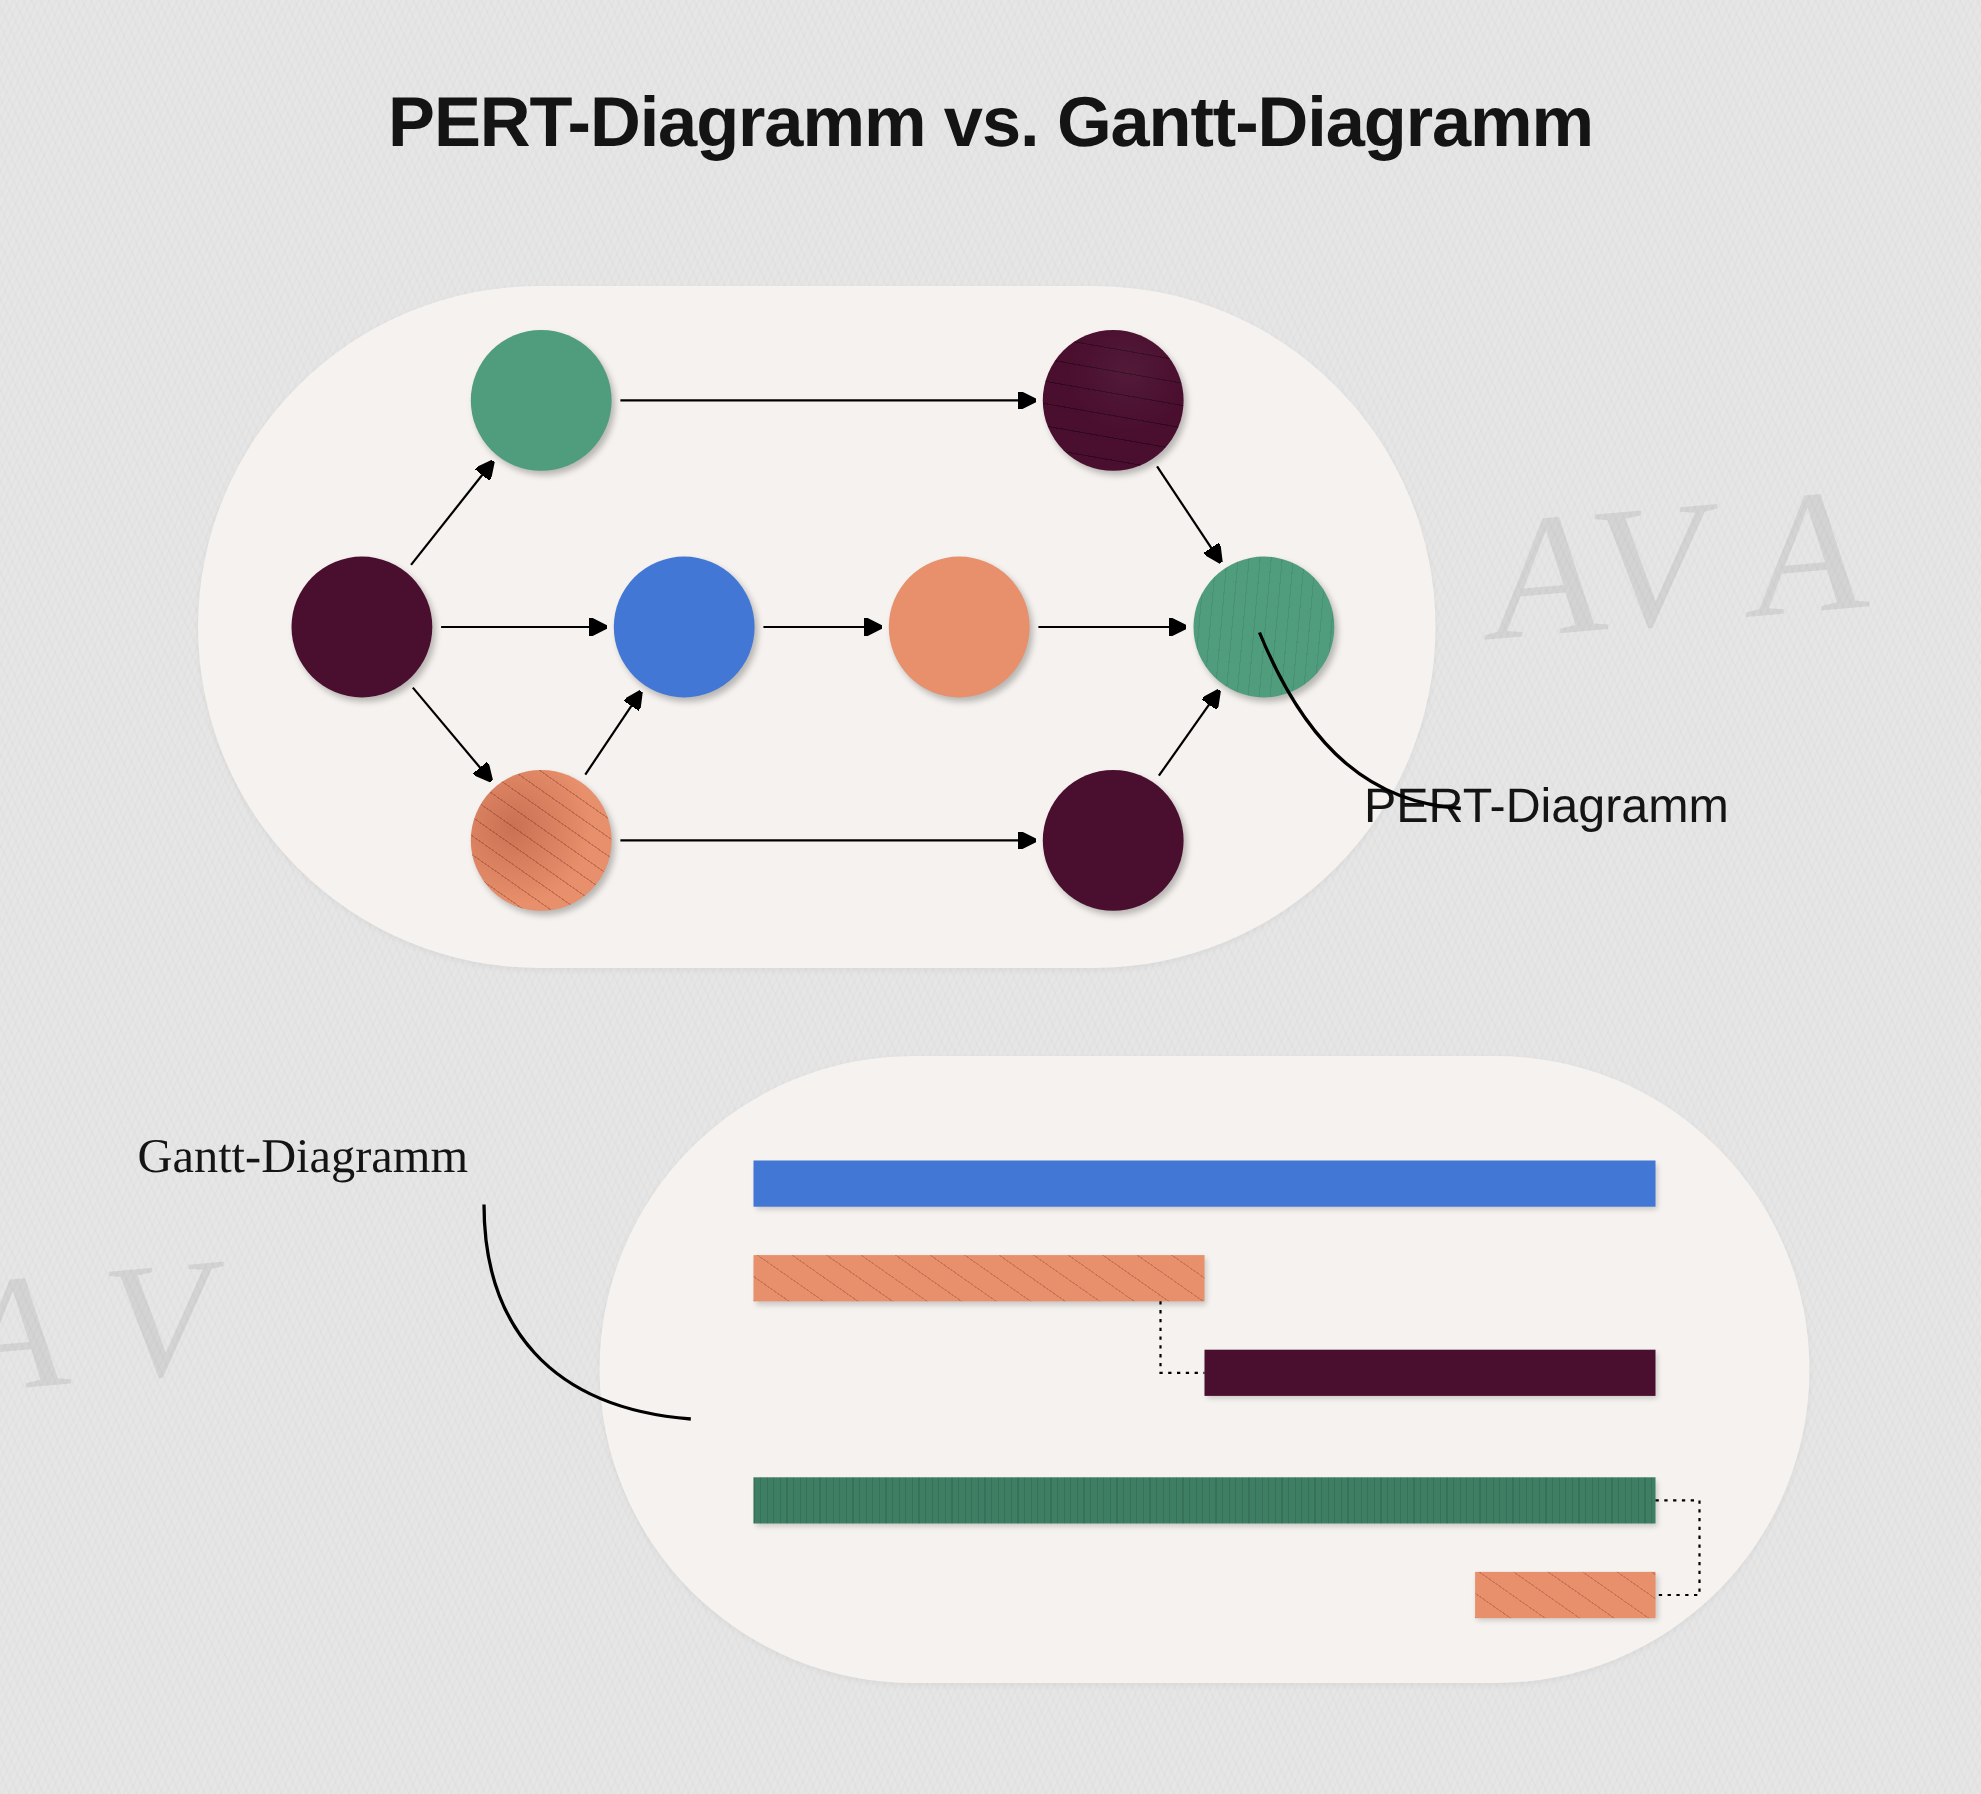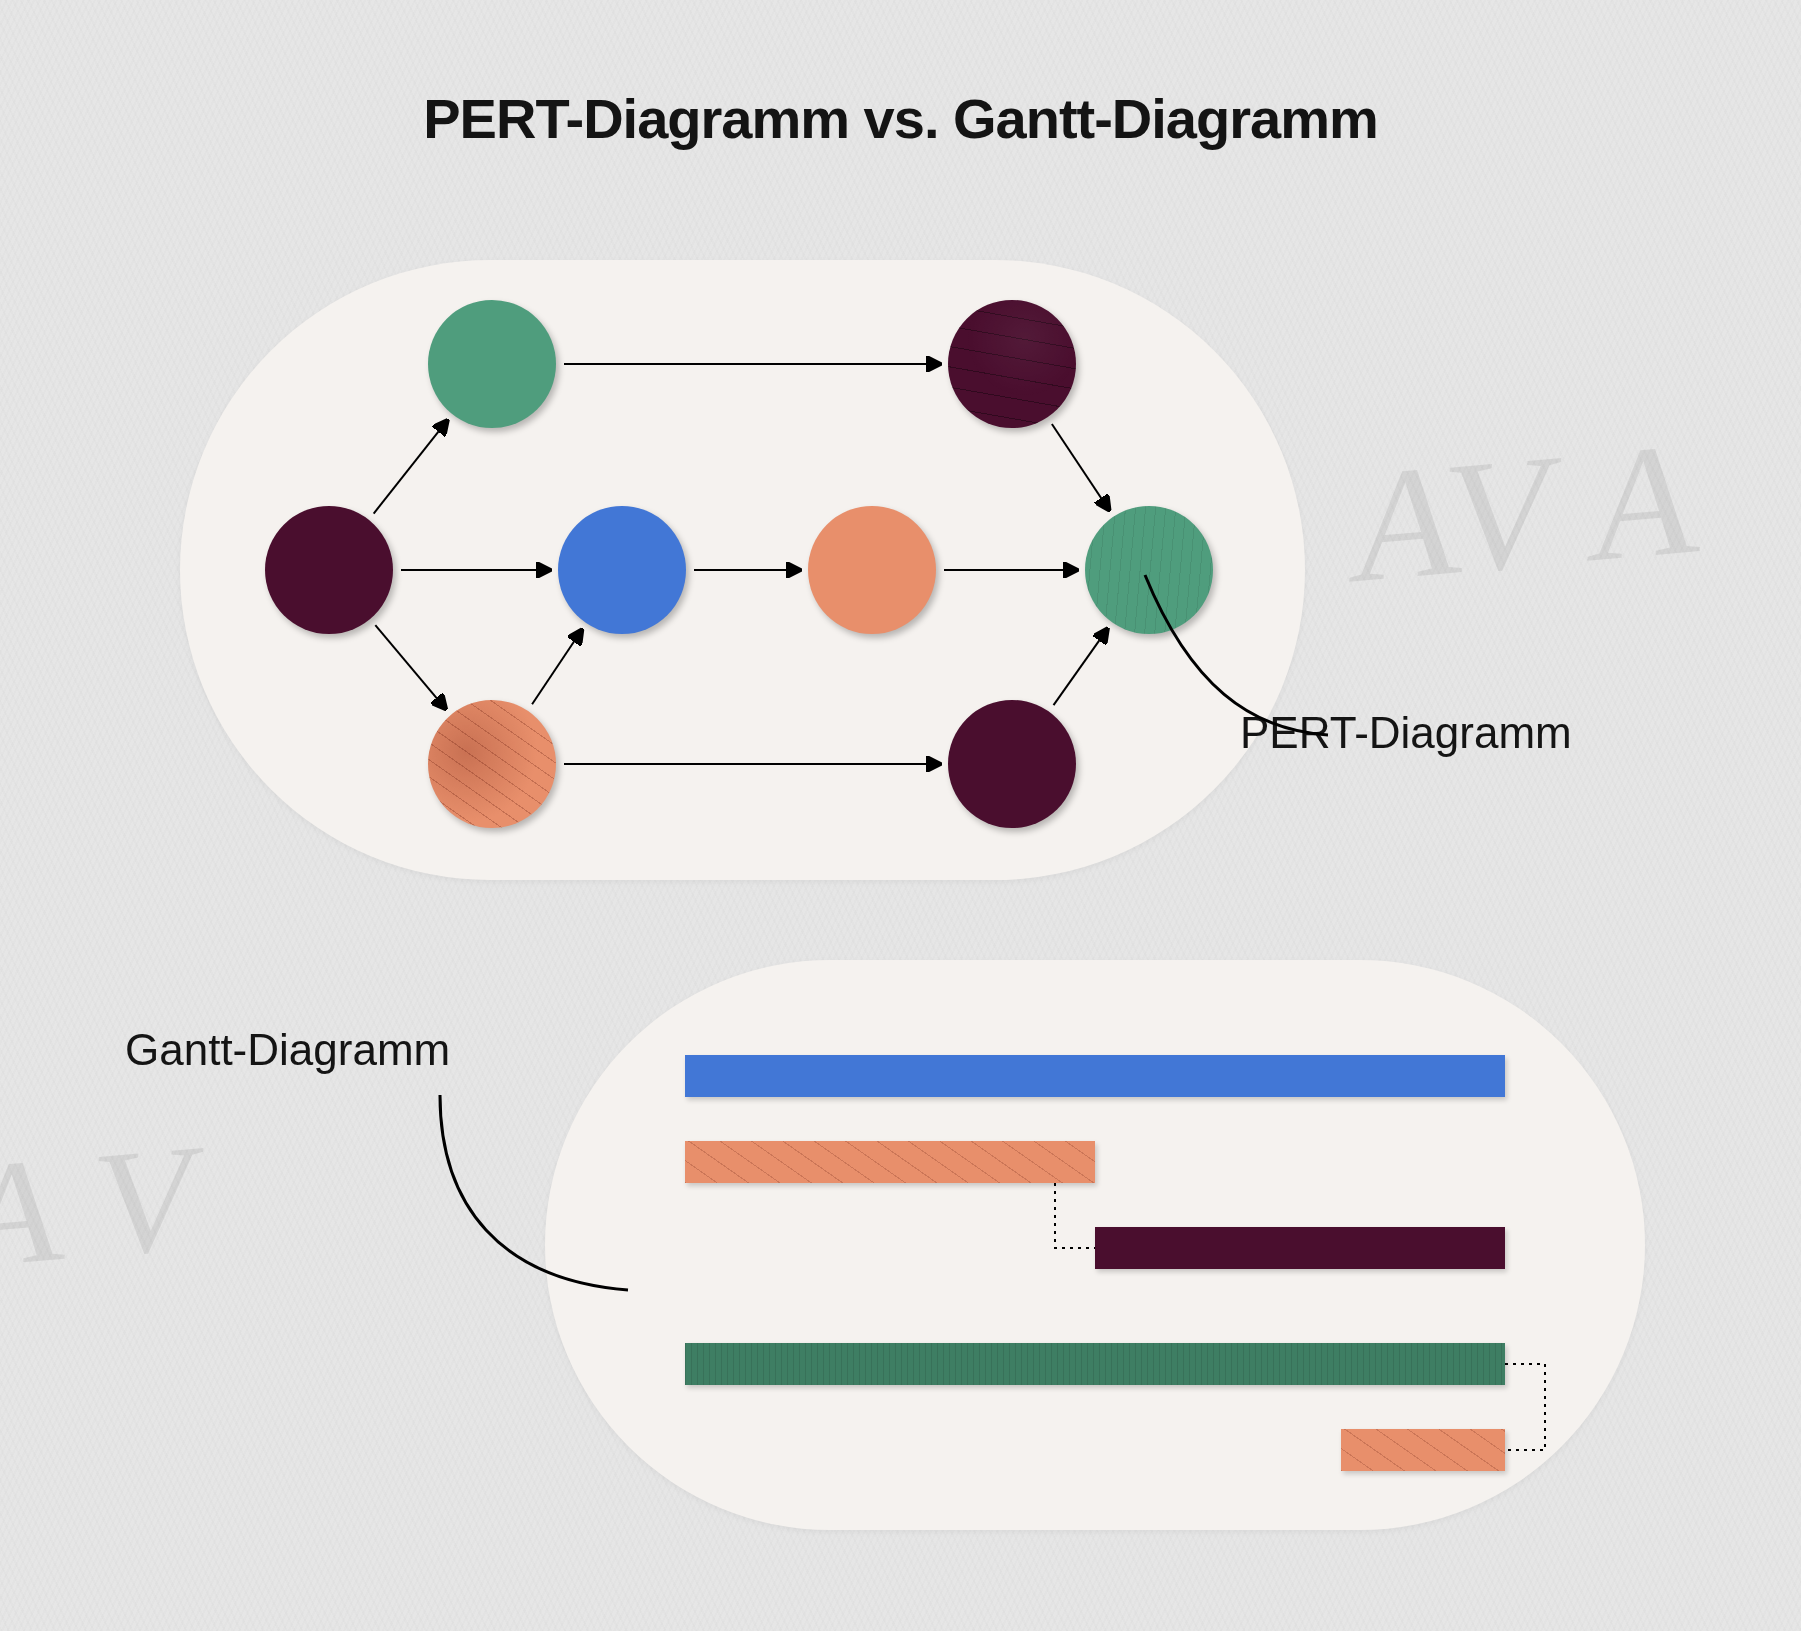--- a/index.html
+++ b/index.html
@@ -39,22 +39,22 @@
     transform:rotate(-5deg) skewX(-8deg);
     white-space:nowrap;
     user-select:none;
     pointer-events:none;
   }
   h1.title{
     position:absolute;
     top:70px;
     left:0;right:0;
     text-align:center;
-    margin:16px;
-    font-size:56px;
+    margin:4px;
+    font-size:64px;
     font-weight:600;
     letter-spacing:-1px;
   }
   .panel{
     position:absolute;
     background:var(--panel);
     box-shadow:0 2px 6px rgba(0,0,0,0.05);
   }
   
   .pert-panel{
@@ -112,21 +112,21 @@
   }
 
   
   .gantt-panel{
     left:545px;
     top:960px;
     width:1100px;
     height:570px;
     border-radius:285px;
   }
-  .gantt-label{ left:125px; top:1025px; }
+  .gantt-label{ left:125px; top:1025px;font-family:Liberation Serif, serif; }
   .gantt-connector{
     position:absolute;
     left:430px; top:1085px;
     width:200px;height:210px;
     pointer-events:none;
   }
   .bar{
     position:absolute;
     height:42px;
     box-shadow:2px 3px 5px rgba(0,0,0,0.18);

